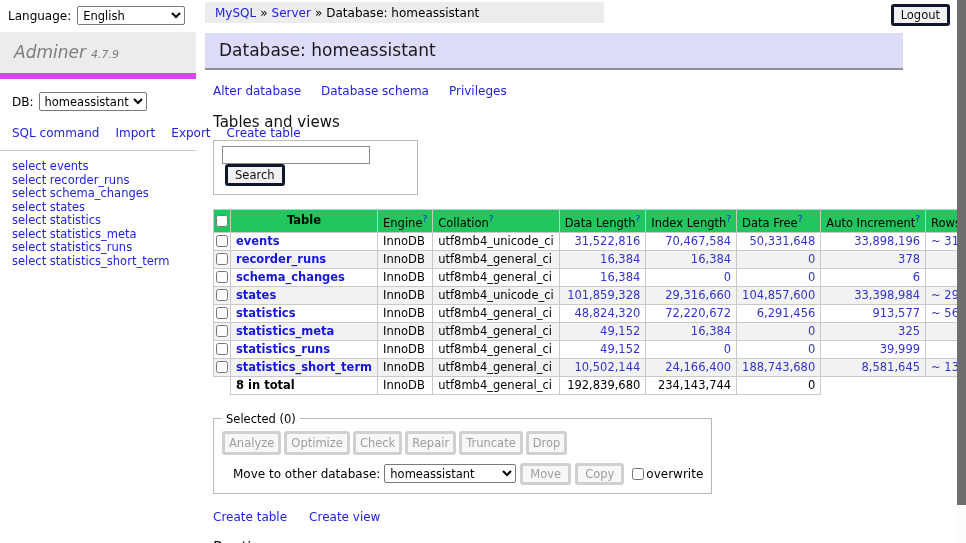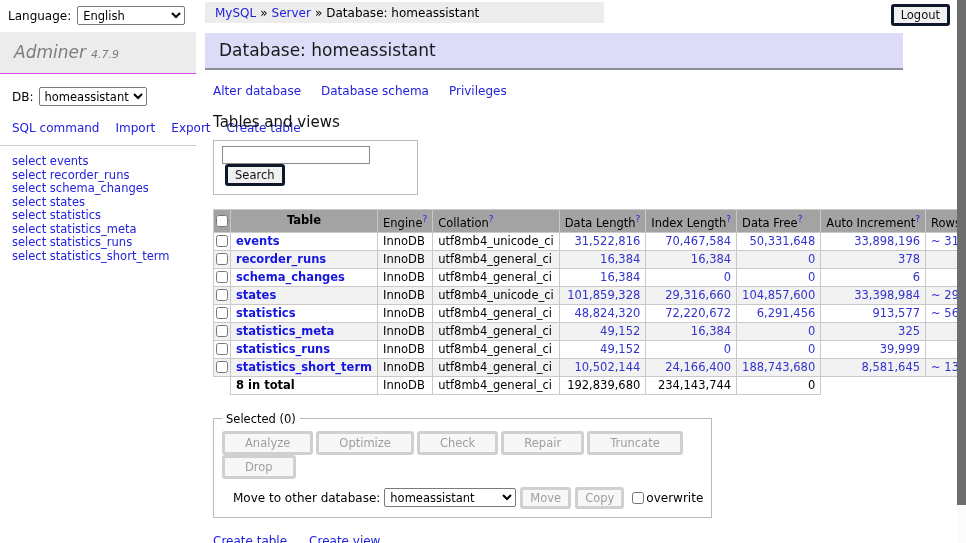--- a/index.html
+++ b/index.html
@@ -7,21 +7,21 @@
   body { font-family:"DejaVu Sans","Liberation Sans",sans-serif; font-size:12px; color:#000; background:#fff; }
   .stage { position:relative; width:966px; height:543px; overflow:hidden; background:#fff; }
   a { color:#2222dd; text-decoration:none; cursor:pointer; }
 
   
   .sidebar { position:absolute; left:0; top:0; width:196px; height:408px; background:#fff; }
   .lang-row { padding:6px 8px 7px; }
   .lang-row label { margin-right:6px; }
   select { font-family:inherit; font-size:11.5px; height:19px; border:1px solid #7a7a7a; border-radius:2px; background:#fff; padding:0 1px; }
   .lang-select { width:108px; }
-  .app-h1 { margin:0; padding:10px 14px 11px; background:#ececec; border-bottom:1px solid #d946ef; font-size:17px; font-weight:400; font-style:italic; color:#7d7d7d; }
+  .app-h1 { margin:0; padding:10px 14px 11px; background:#ececec; border-bottom:6px solid #d946ef; font-size:17px; font-weight:400; font-style:italic; color:#7d7d7d; }
   .app-h1 .ver { font-size:11px; margin-left:5px; }
   .db-row { padding:13px 12px 2px; }
   .db-row label { margin-right:5px; }
   .db-select { width:108px; }
   .side-links { margin:12px 12px 0; width:176px; line-height:16px; }
   .side-links a { margin-right:16px; white-space:nowrap; }
   .sidebar hr { margin:9px 0 9px; border:none; border-top:1px solid #ccc; }
   .tbl-links { margin:0; padding:0 12px; list-style:none; }
   .tbl-links li { line-height:13.5px; font-size:11.5px; white-space:nowrap; }
 
@@ -40,37 +40,37 @@
   
   fieldset { border:1px solid #b9b9b9; margin:0; padding:5px 8px 8px; }
   legend { font-size:11.5px; padding:0 4px; }
   .search-fs { margin:9px 0 0 8px; width:205px; }
   .search-input { width:148px; height:18px; border:1px solid #8a8a8a; font-family:inherit; font-size:11.5px; padding:1px 3px; }
   .search-fs button { margin-left:3px; }
 
   
   table { border-collapse:collapse; table-layout:fixed; margin:14px 0 0 8px; font-size:11.5px; }
   th, td { border:1px solid #c9c9c9; padding:2px 5px; height:17px; line-height:13px; overflow:hidden; white-space:nowrap; }
-  thead th { background:#a3a3a3; font-weight:400; text-align:left; }
+  thead th { background:#22c55e; font-weight:400; text-align:left; }
   thead th.tbl-head { font-weight:700; text-align:center; }
   thead sup a { font-size:9px; }
   td.check, th.check { text-align:center; padding:1px 2px; }
   input[type=checkbox] { width:12px; height:12px; margin:0; vertical-align:middle; }
   td.num { text-align:right; }
   td.num a { color:#3333cc; }
   td.name a { font-weight:700; color:#1515e0; }
   tr.even td { background:#f2f2f2; }
   tr.total td { background:#fff; }
   tr.total .lbl { font-weight:700; }
   tr.total td.num { color:#000; }
   td.no-b { border:none !important; background:#fff !important; }
 
   
   .selected-fs { margin:17px 0 0 8px; width:396px; }
-  .sbtn { margin-right:3px; padding:2px 20px; }
+  .sbtn { margin-right:3px; padding:2px 4px; }
   .move-row { margin-top:8px; white-space:nowrap;margin-left:11px; }
   .move-select { width:132px; margin-left:4px; }
   .move-row button { margin-left:4px; }
   .ovw { margin-left:8px; }
   .ovw span { margin-left:2px; }
 
   .bottom-links { margin:16px 0 0 8px; }
   .bottom-links a { margin-right:22px; }
 
   

